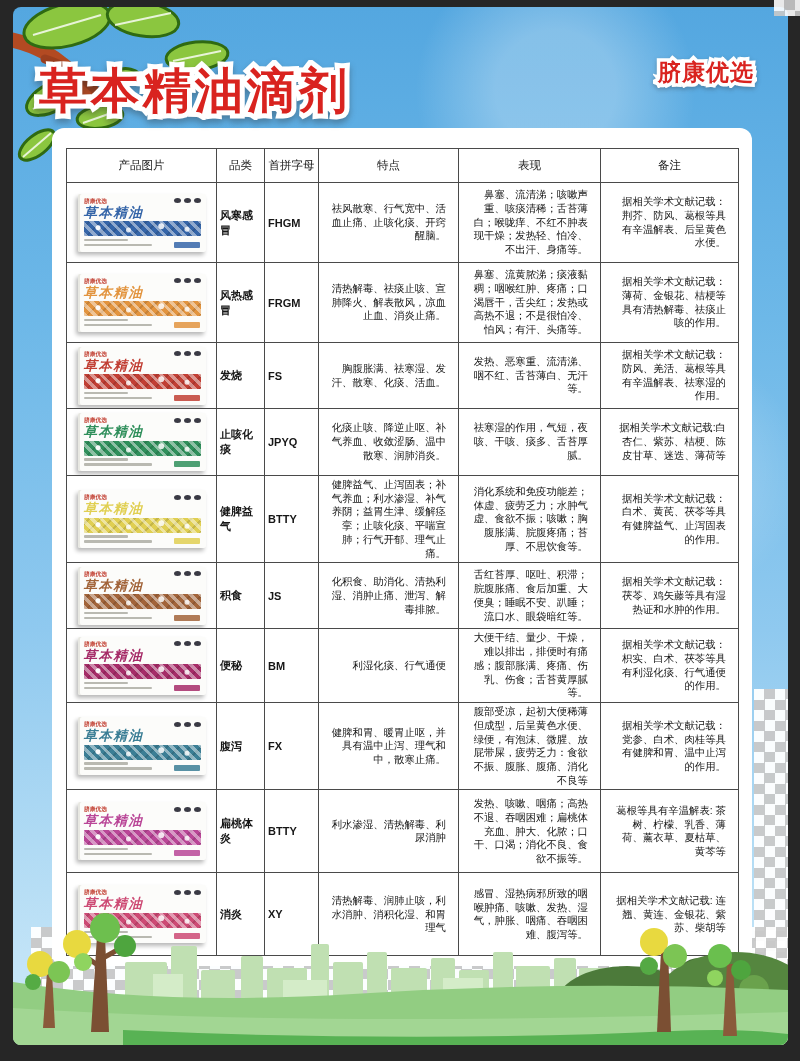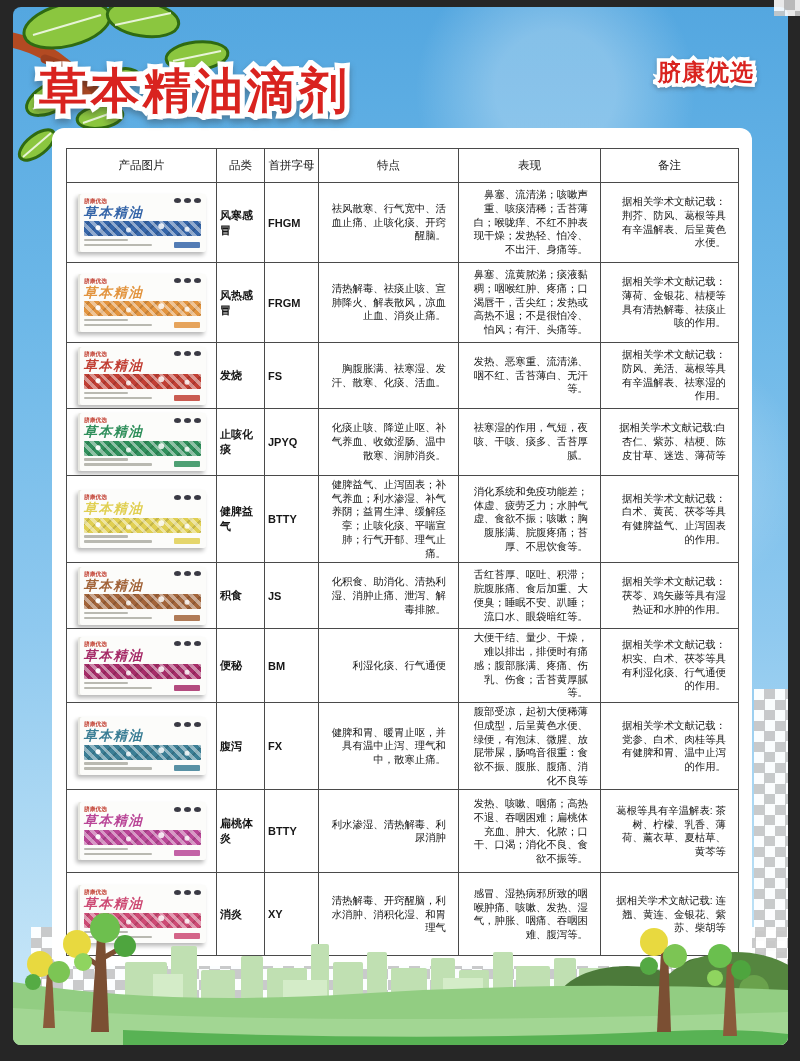--- a/index.html
+++ b/index.html
@@ -318,21 +318,21 @@
         <div class="pbox-lines">
           <div class="pbox-line1"></div>
                   <div class="pbox-line2"></div>
         </div>
         <div class="pbox-ribbon"></div>
       </div>
     </td>
     <td class="cell-category">腹泻</td>
     <td class="cell-pinyin">FX</td>
     <td class="cell-text">健脾和胃、暖胃止呕，并具有温中止泻、理气和中，散寒止痛。</td>
-    <td class="cell-text">腹部受凉，起初大便稀薄但成型，后呈黄色水便、绿便，有泡沫、微腥、放屁带屎，肠鸣音很重：食欲不振、腹胀、腹痛、消化不良等</td>
+    <td class="cell-text">腹部受凉，起初大便稀薄但成型，后呈黄色水便、绿便，有泡沫、微腥、放屁带屎，疲劳乏力：食欲不振、腹胀、腹痛、消化不良等</td>
     <td class="cell-text">据相关学术文献记载：党参、白术、肉桂等具有健脾和胃、温中止泻的作用。</td>
   </tr>
           <tr style="height: 83px;">
     <td>
       <div class="pbox" style="--accent: #b94697;">
         <div class="pbox-top">
           <span class="pbox-brand">脐康优选</span>
           <span class="pbox-dots">
                     <i></i>
                     <i></i>
@@ -369,21 +369,21 @@
         <div class="pbox-band"></div>
         <div class="pbox-lines">
           <div class="pbox-line1"></div>
                   <div class="pbox-line2"></div>
         </div>
         <div class="pbox-ribbon"></div>
       </div>
     </td>
     <td class="cell-category">消炎</td>
     <td class="cell-pinyin">XY</td>
-    <td class="cell-text">清热解毒、开窍醒脑，利水消肿、消积化湿、和胃理气</td>
+    <td class="cell-text">清热解毒、润肺止咳，利水消肿、消积化湿、和胃理气</td>
     <td class="cell-text">感冒、湿热病邪所致的咽喉肿痛、咳嗽、发热、湿气，肿胀、咽痛、吞咽困难、腹泻等。</td>
     <td class="cell-text">据相关学术文献记载: 连翘、黄连、金银花、紫苏、柴胡等</td>
   </tr>
         </tbody>
     </table>
   </div>
 
   <svg class="landscape" viewBox="0 0 775 135">
 
     <g fill="#c0e0b2">

